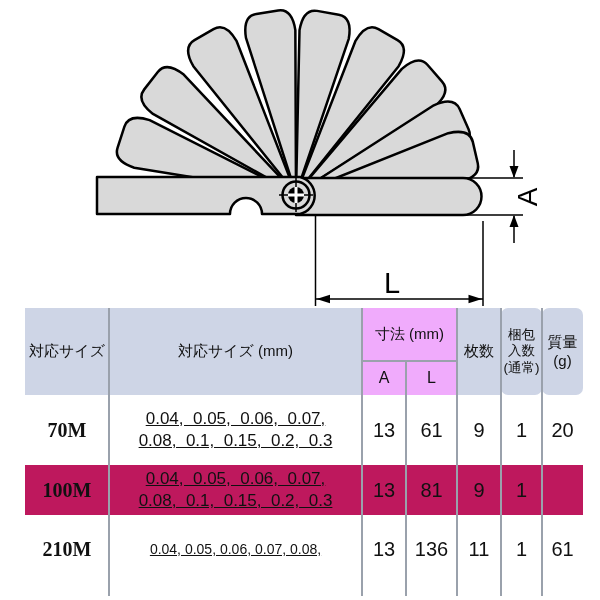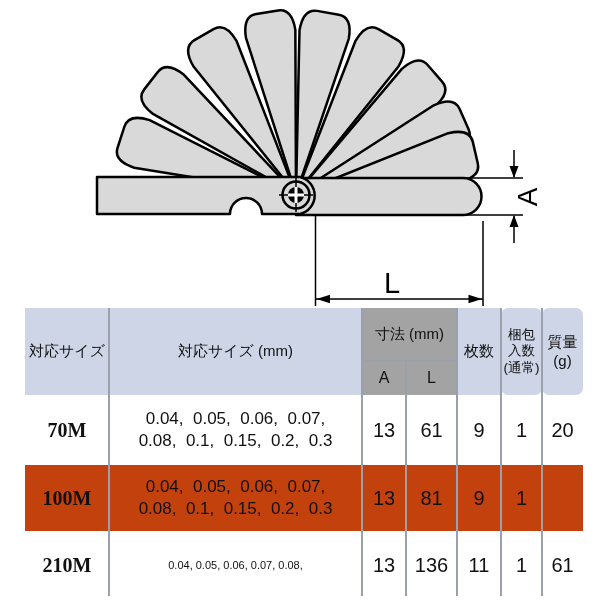--- a/index.html
+++ b/index.html
@@ -13,35 +13,35 @@
   
   .spec-table{
     position:absolute;left:25px;top:308px;width:558px;
     display:flex;flex-direction:column;gap:3px;
   }
   .thead{display:grid;grid-template-columns:84px 253px 95px 44px 41px 41px;height:87px;}
   .hc{background:#ced5e6;display:flex;align-items:center;justify-content:center;
       font-size:15px;line-height:1.25;text-align:center;}
   .hc.stack{flex-direction:column;border-radius:7px;}
   .hc.pack{font-size:13.5px;line-height:1.2;}
-  .dims{background:#a3a3a3;display:flex;flex-direction:column;}
+  .dims{background:#f0abfc;display:flex;flex-direction:column;}
   .dims-top{height:52px;display:flex;align-items:center;justify-content:center;font-size:15px;}
   .dims-sub{flex:1;display:flex;align-items:center;}
   .dims-sub .sub-a{width:44px;text-align:center;font-size:16px;}
   .dims-sub .sub-l{width:51px;text-align:center;font-size:16px;}
 
   .trow{display:grid;grid-template-columns:84px 253px 44px 51px 44px 41px 41px;}
   .trow.r1{height:64px;}
-  .trow.r2{height:66px;background:#c2410c;}
+  .trow.r2{height:50px;background:#be185d;}
   .trow.r3{height:62px;}
   .td{display:flex;align-items:center;justify-content:center;font-size:20px;}
   .td.model{font-weight:bold;font-size:20px;font-family:Liberation Serif, serif;}
   .td.sizes{flex-direction:column;font-size:17px;line-height:1.32;}
-  .td.sizes span{white-space:pre;display:block;text-align:left;}
-  .trow.r3 .td.sizes{font-size:11px;}
+  .td.sizes span{white-space:pre;display:block;text-align:left;text-decoration:underline;}
+  .trow.r3 .td.sizes{font-size:14px;}
 
   .vline{position:absolute;top:0;width:2px;height:288px;background:#9aa1ac;}
   .vline.partial{top:52px;height:236px;}
   .subline{position:absolute;top:52px;left:337px;width:95px;height:2px;background:#9aa1ac;}
 </style>
 </head>
 <body>
 
 <div class="stage">
 

